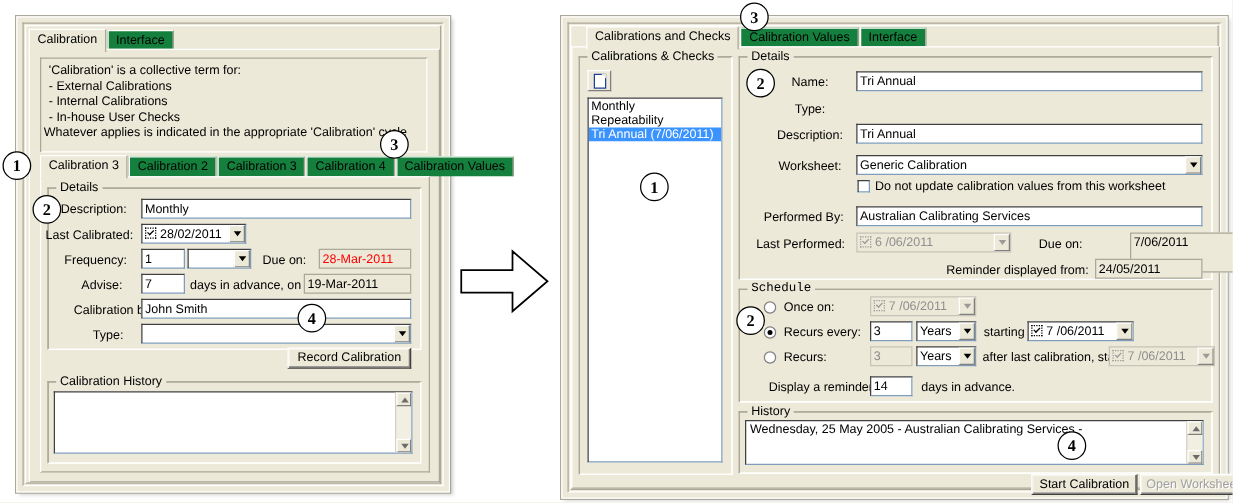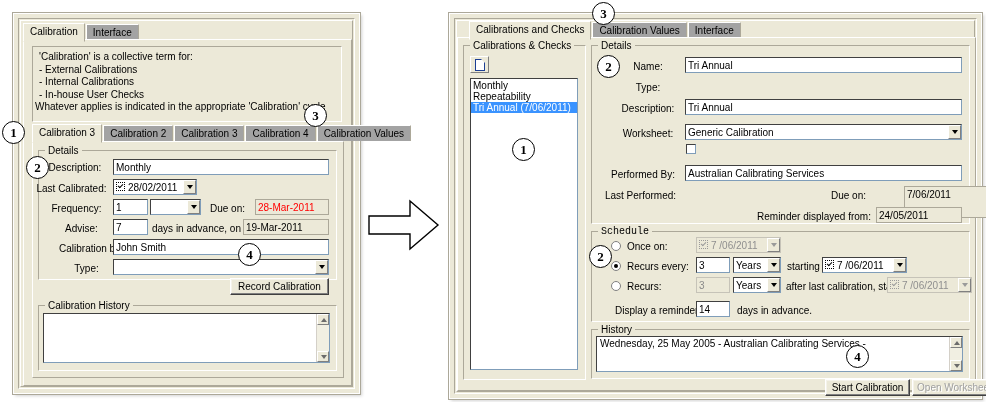--- a/index.html
+++ b/index.html
@@ -31,21 +31,21 @@
     background:#ece9d8;
     border:1px solid #ffffff;
     border-right-color:#aca899;border-bottom-color:#aca899;
   }
 
   
   .tabstrip{position:absolute;height:17px;display:flex;}
   .tab{
     height:15px;line-height:15px;
     padding:0 6px;
-    background:#a3a3a3;
+    background:#15803d;
     border:1px solid #aca899;
     border-bottom:none;
     border-top-color:#ffffff;border-left-color:#ffffff;
     margin-right:1px;
     font-size:10px;white-space:nowrap;
     position:relative;top:1px;
   }
   .tab.sel{
     height:17px;line-height:16px;
     top:0;
@@ -302,25 +302,31 @@
   <div class="lbl r" style="left:165px;top:89px;width:66px;">Description:</div>
   <div class="tf" style="left:235px;top:85px;width:277px;height:16px;line-height:15px;">Tri Annual</div>
 
   <div class="lbl r" style="left:165px;top:114px;width:66px;">Worksheet:</div>
   <div class="combo" style="left:235px;top:110px;width:277px;height:16px;line-height:15px;">
     <span>Generic Calibration</span>
     <span class="arrow"></span>
   </div>
 
   <span class="cb" style="left:236px;top:130px;"></span>
+  <div class="lbl" style="left:250px;top:130px;">Do not update calibration values from this worksheet</div>
 
   <div class="lbl r" style="left:155px;top:155px;width:76px;">Performed By:</div>
   <div class="tf" style="left:235px;top:151px;width:277px;height:16px;line-height:15px;">Australian Calibrating Services</div>
 
   <div class="lbl r" style="left:150px;top:176px;width:81px;">Last Performed:</div>
+  <div class="dtp dis" style="left:235px;top:172px;width:124px;height:16px;">
+    <span class="mini"></span>
+    <span class="val">6 /06/2011</span>
+    <span class="arrow"></span>
+  </div>
   <div class="lbl r" style="left:375px;top:176px;width:47px;">Due on:</div>
   <div class="tf ro" style="left:426px;top:172px;width:86px;height:32px;line-height:15px;margin-left:28px;">7/06/2011</div>
 
   <div class="lbl r" style="left:306px;top:197px;width:116px;">Reminder displayed from:</div>
   <div class="tf ro" style="left:426px;top:193px;width:86px;height:16px;line-height:15px;">24/05/2011</div>
 
   <div class="group" style="left:141px;top:217px;width:377px;height:89px;font-family:Liberation Mono, monospace;">
     <span class="group-title">Schedule</span>
   </div>
 

